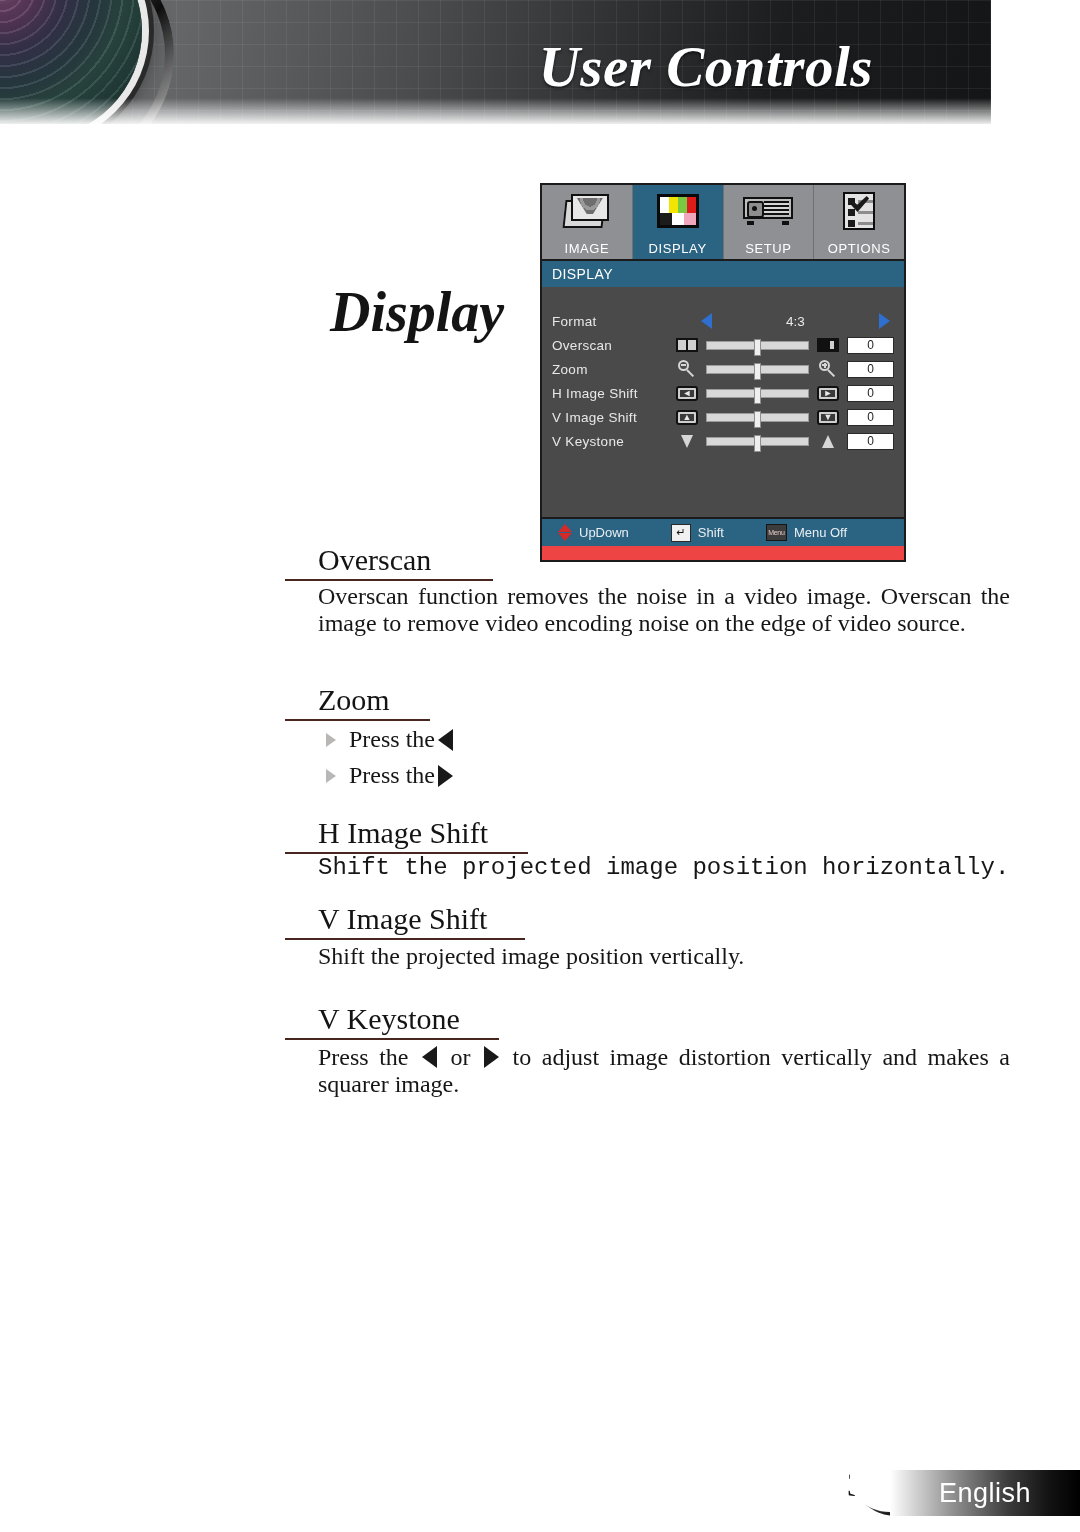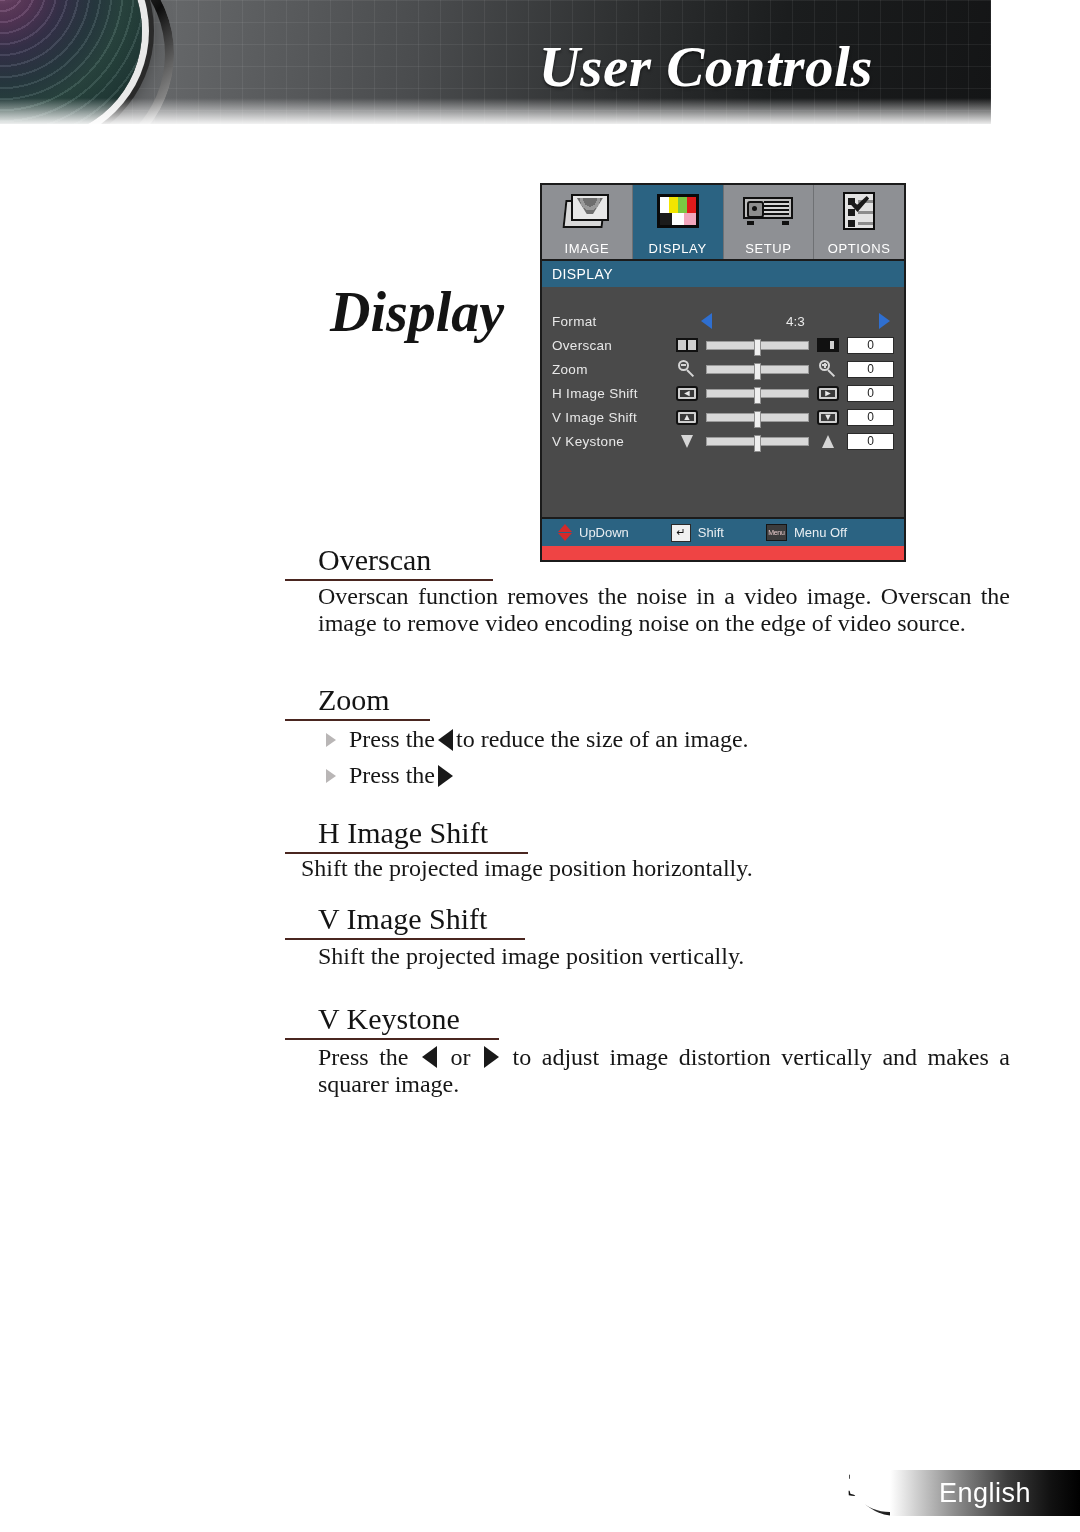--- a/index.html
+++ b/index.html
@@ -433,31 +433,30 @@
 
   <div class="sec-head" style="left:285px;top:543px;width:175px;">Overscan</div>
   <div class="para" style="left:318px;top:583px;width:692px;">Overscan function removes the noise in a video image. Overscan the image to remove video encoding noise on the edge of video source.</div>
 
   <div class="sec-head" style="left:285px;top:683px;width:112px;">Zoom</div>
 
   <div class="bullet-row" style="left:326px;top:726px;">
     <span class="bul"></span>
     <span>Press the</span>
     <span class="tri-l"></span>
-    <span>to reduce the size of an image.</span>
   </div>
 
   <div class="bullet-row" style="left:326px;top:762px;">
     <span class="bul"></span>
     <span>Press the</span>
     <span class="tri-r"></span>
   </div>
 
   <div class="sec-head" style="left:285px;top:816px;width:210px;">H Image Shift</div>
-  <div class="para" style="left:301px;top:855px;width:692px;">Shift the projected image position horizontally.</div>
+  <div class="para" style="left:318px;top:855px;width:692px;font-family:Liberation Mono, monospace;">Shift the projected image position horizontally.</div>
 
   <div class="sec-head" style="left:285px;top:902px;width:207px;">V Image Shift</div>
   <div class="para" style="left:318px;top:943px;width:692px;">Shift the projected image position vertically.</div>
 
   <div class="sec-head" style="left:285px;top:1002px;width:181px;">V Keystone</div>
   <div class="para" style="left:318px;top:1044px;width:692px;">
     <span>Press the</span>
     <span class="tri-l"></span>
     <span>or</span>
     <span class="tri-r"></span>

